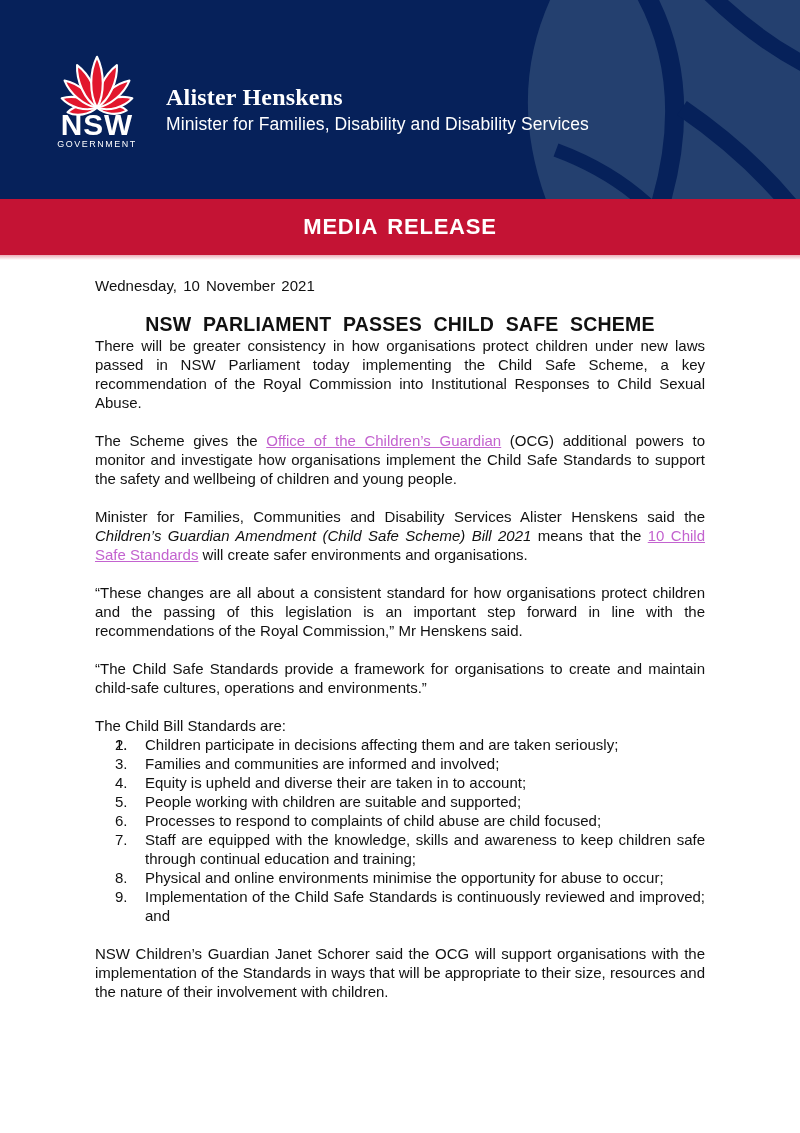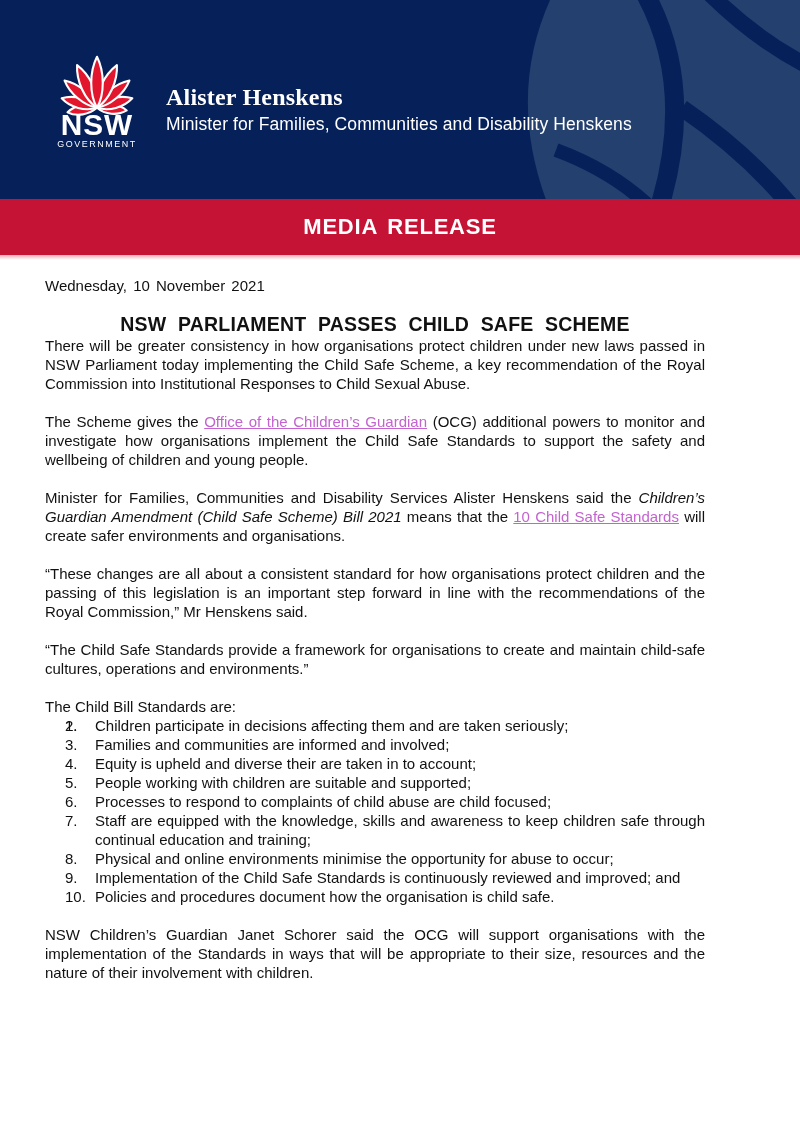--- a/index.html
+++ b/index.html
@@ -66,21 +66,21 @@
     letter-spacing: 0.8px;
     word-spacing: 3px;
   }
   .banner-fade {
     height: 5px;
     background: linear-gradient(to bottom, rgba(196,19,52,0.35), rgba(255,255,255,0));
   }
 
   
   .content {
-    padding: 16px 95px 0 45px;
+    padding: 16px 95px 0 95px;
     color: var(--text, #111111);
     font-size: 15px;
     line-height: 19px;
   }
   .date-line {
     margin-bottom: 18px;
     word-spacing: 2px;
   }
   .headline {
     text-align: center;
@@ -153,21 +153,21 @@
         <path class="petal" transform="translate(50,58) rotate(-25)" d="M0 0 C -8 -13 -8 -34 0 -49 C 8 -34 8 -13 0 0 Z" fill="#E2172D"></path>
         <path class="petal" transform="translate(50,58) rotate(25)" d="M0 0 C -8 -13 -8 -34 0 -49 C 8 -34 8 -13 0 0 Z" fill="#E2172D"></path>
         <path class="petal" transform="translate(50,58)" d="M0 0 C -8 -14 -8 -37 0 -53 C 8 -37 8 -14 0 0 Z" fill="#E2172D"></path>
       </g>
       <text x="50" y="86" text-anchor="middle" fill="#ffffff" font-size="31" font-weight="bold" letter-spacing="1">NSW</text>
       <text x="50" y="99" text-anchor="middle" fill="#ffffff" font-size="9.3" letter-spacing="1.6">GOVERNMENT</text>
     </svg>
 
     <div class="minister">
       <div class="minister-name">Alister Henskens</div>
-      <div class="minister-role">Minister for Families, Communities and Disability Henskens</div>
+      <div class="minister-role">Minister for Families, Disability and Disability Services</div>
     </div>
   </div>
 
   <div class="banner">
     <span class="banner-label">MEDIA RELEASE</span>
   </div>
   <div class="banner-fade"></div>
 
   <div class="content">
     <div class="date-line">Wednesday, 10 November 2021</div>
@@ -185,19 +185,18 @@
     <ol class="standards" id="standards">
         <li><span class="num">1.</span></li>
         <li><span class="num">2.</span><span>Children participate in decisions affecting them and are taken seriously;</span></li>
         <li><span class="num">3.</span><span>Families and communities are informed and involved;</span></li>
         <li><span class="num">4.</span><span>Equity is upheld and diverse their are taken in to account;</span></li>
         <li><span class="num">5.</span><span>People working with children are suitable and supported;</span></li>
         <li><span class="num">6.</span><span>Processes to respond to complaints of child abuse are child focused;</span></li>
         <li><span class="num">7.</span><span>Staff are equipped with the knowledge, skills and awareness to keep children safe through continual education and training;</span></li>
         <li><span class="num">8.</span><span>Physical and online environments minimise the opportunity for abuse to occur;</span></li>
         <li><span class="num">9.</span><span>Implementation of the Child Safe Standards is continuously reviewed and improved; and</span></li>
-        <li><span class="num">10.</span><span>Policies and procedures document how the organisation is child safe.</span></li>
       </ol>
 
     <p class="closing">NSW Children’s Guardian Janet Schorer said the OCG will support organisations with the implementation of the Standards in ways that will be appropriate to their size, resources and the nature of their involvement with children.</p>
   </div>
 
 </div>
 
 </body></html>

